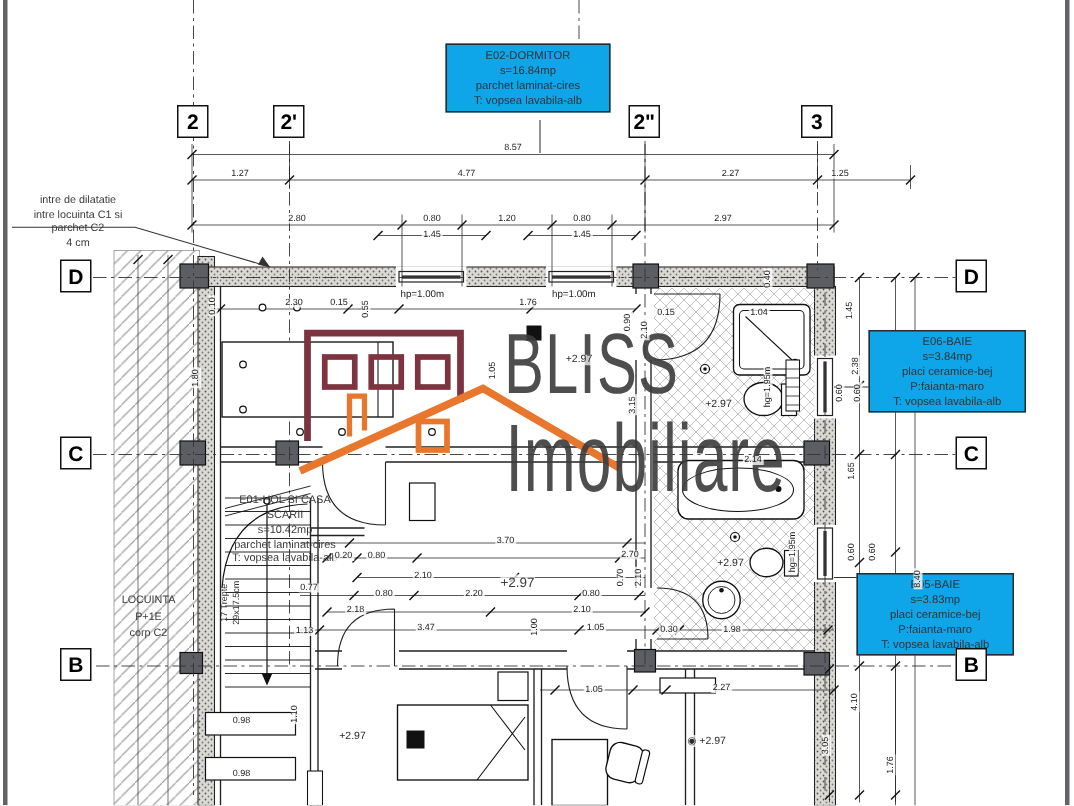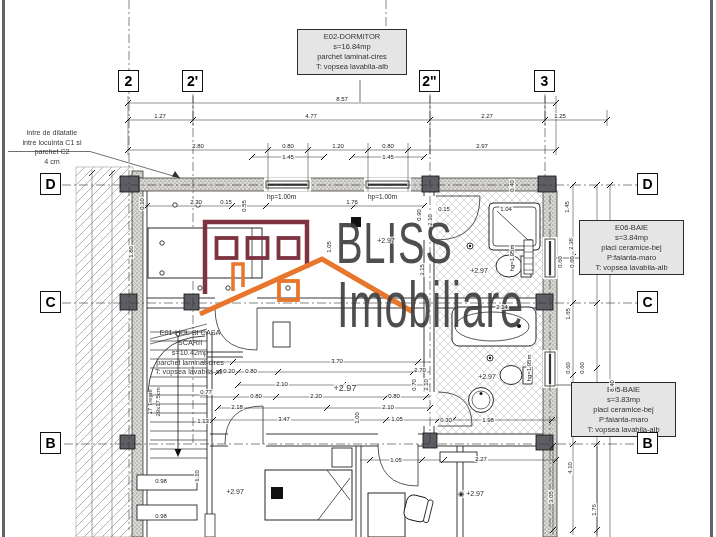--- a/index.html
+++ b/index.html
@@ -12,21 +12,21 @@
        transform:translate(-50%,-50%);}
   .dim.rot{transform:translate(-50%,-50%) rotate(-90deg);}
   .elev{position:absolute;font-size:7px;color:#2a2a2a;background:rgba(255,255,255,.7);
         white-space:nowrap;transform:translate(-50%,-50%);}
   .elev.big{font-size:9px;color:#3a3a3a;}
   .hp{position:absolute;font-size:6.5px;color:#222;background:rgba(255,255,255,.8);
       white-space:nowrap;}
   .marker{position:absolute;width:21px;height:22px;border:1.5px solid #111;background:#fff;
           display:flex;align-items:center;justify-content:center;
           font-weight:bold;font-size:14px;color:#000;box-sizing:border-box;}
-  .roombox{position:absolute;border:1px solid #2b2b2b;background:#e5e5e5;font-size:7.5px;
+  .roombox{position:absolute;border:1px solid #2b2b2b;background:#0ea5e9;font-size:7.5px;
            line-height:1.32;text-align:center;padding:2px 3px;color:#333;}
   .roombox div{white-space:nowrap;}
   .freetext{position:absolute;font-size:7.2px;line-height:1.35;text-align:center;color:#3a3a3a;}
   #stairs-note{position:absolute;left:124px;top:394px;width:62px;text-align:center;
                font-size:6px;line-height:1.3;color:#333;transform:rotate(-90deg);}
   #wm{position:absolute;left:0;top:0;color:#3b3b3d;opacity:.9;}
   #wm-line1{position:absolute;left:336px;top:210px;font-size:57px;letter-spacing:1px;
             transform:scaleX(.70);transform-origin:0 0;white-space:nowrap;}
   #wm-line2{position:absolute;left:337px;top:268px;font-size:64px;letter-spacing:1px;
             transform:scaleX(.65);transform-origin:0 0;white-space:nowrap;}
@@ -342,20 +342,25 @@
       <div>s=10.42mp</div>
       <div>parchet laminat-cires</div>
       <div>T: vopsea lavabila-alb</div>
     </div>
 
   <div class="freetext" style="left:8px;top:128px;width:88px;">
       <div>intre de dilatatie</div>
       <div>intre locuinta C1 si</div>
       <div>parchet C2</div>
       <div>4 cm</div>
+    </div>
+  <div class="freetext" style="left:70px;top:395px;width:58px;line-height:1.5;">
+      <div>LOCUINTA</div>
+      <div>P+1E</div>
+      <div>corp C2</div>
     </div>
   <div id="stairs-note">
       <div>17 Trepte</div>
       <div>29x17.5cm</div>
     </div>
 
   <div class="layer" id="marker-layer">
       <div class="marker" style="left: 118px; top: 70px;">2</div>
       <div class="marker" style="left: 182px; top: 70px;">2'</div>
       <div class="marker" style="left: 419px; top: 70px;">2"</div>

